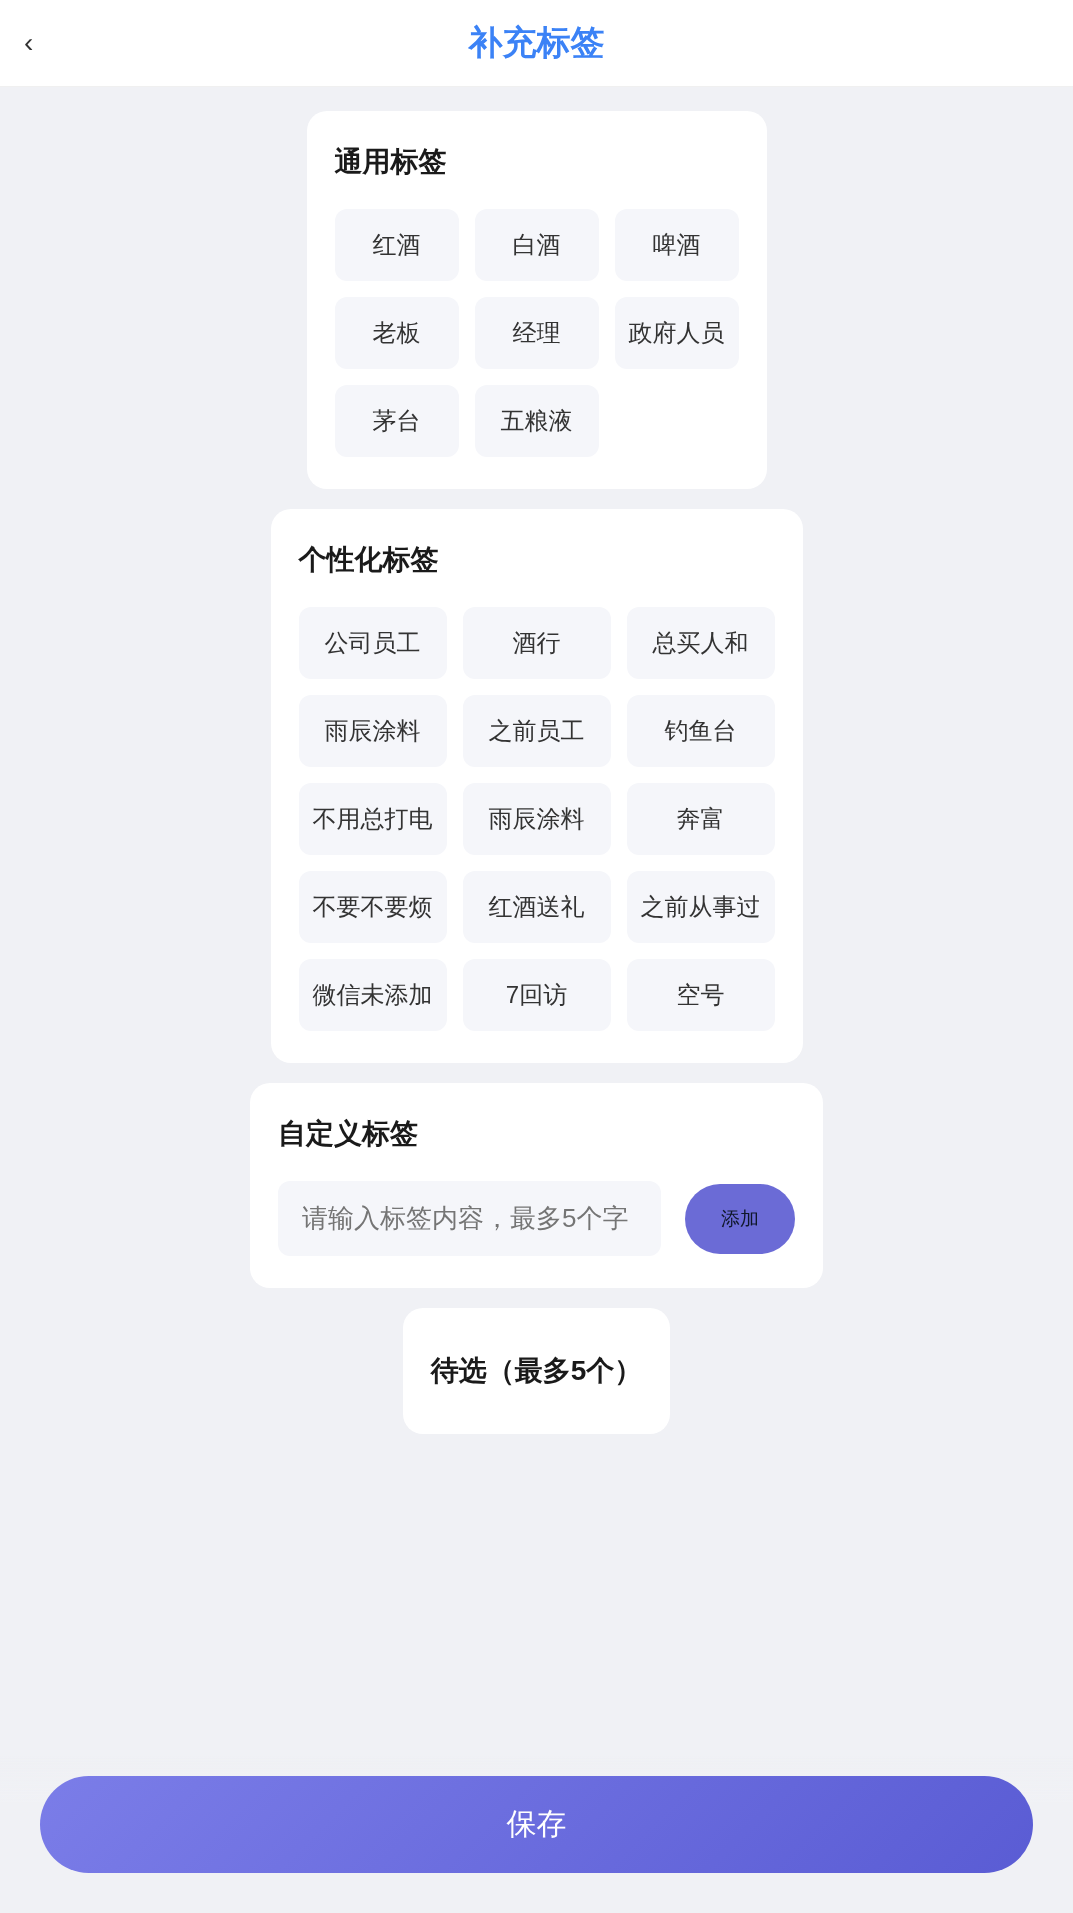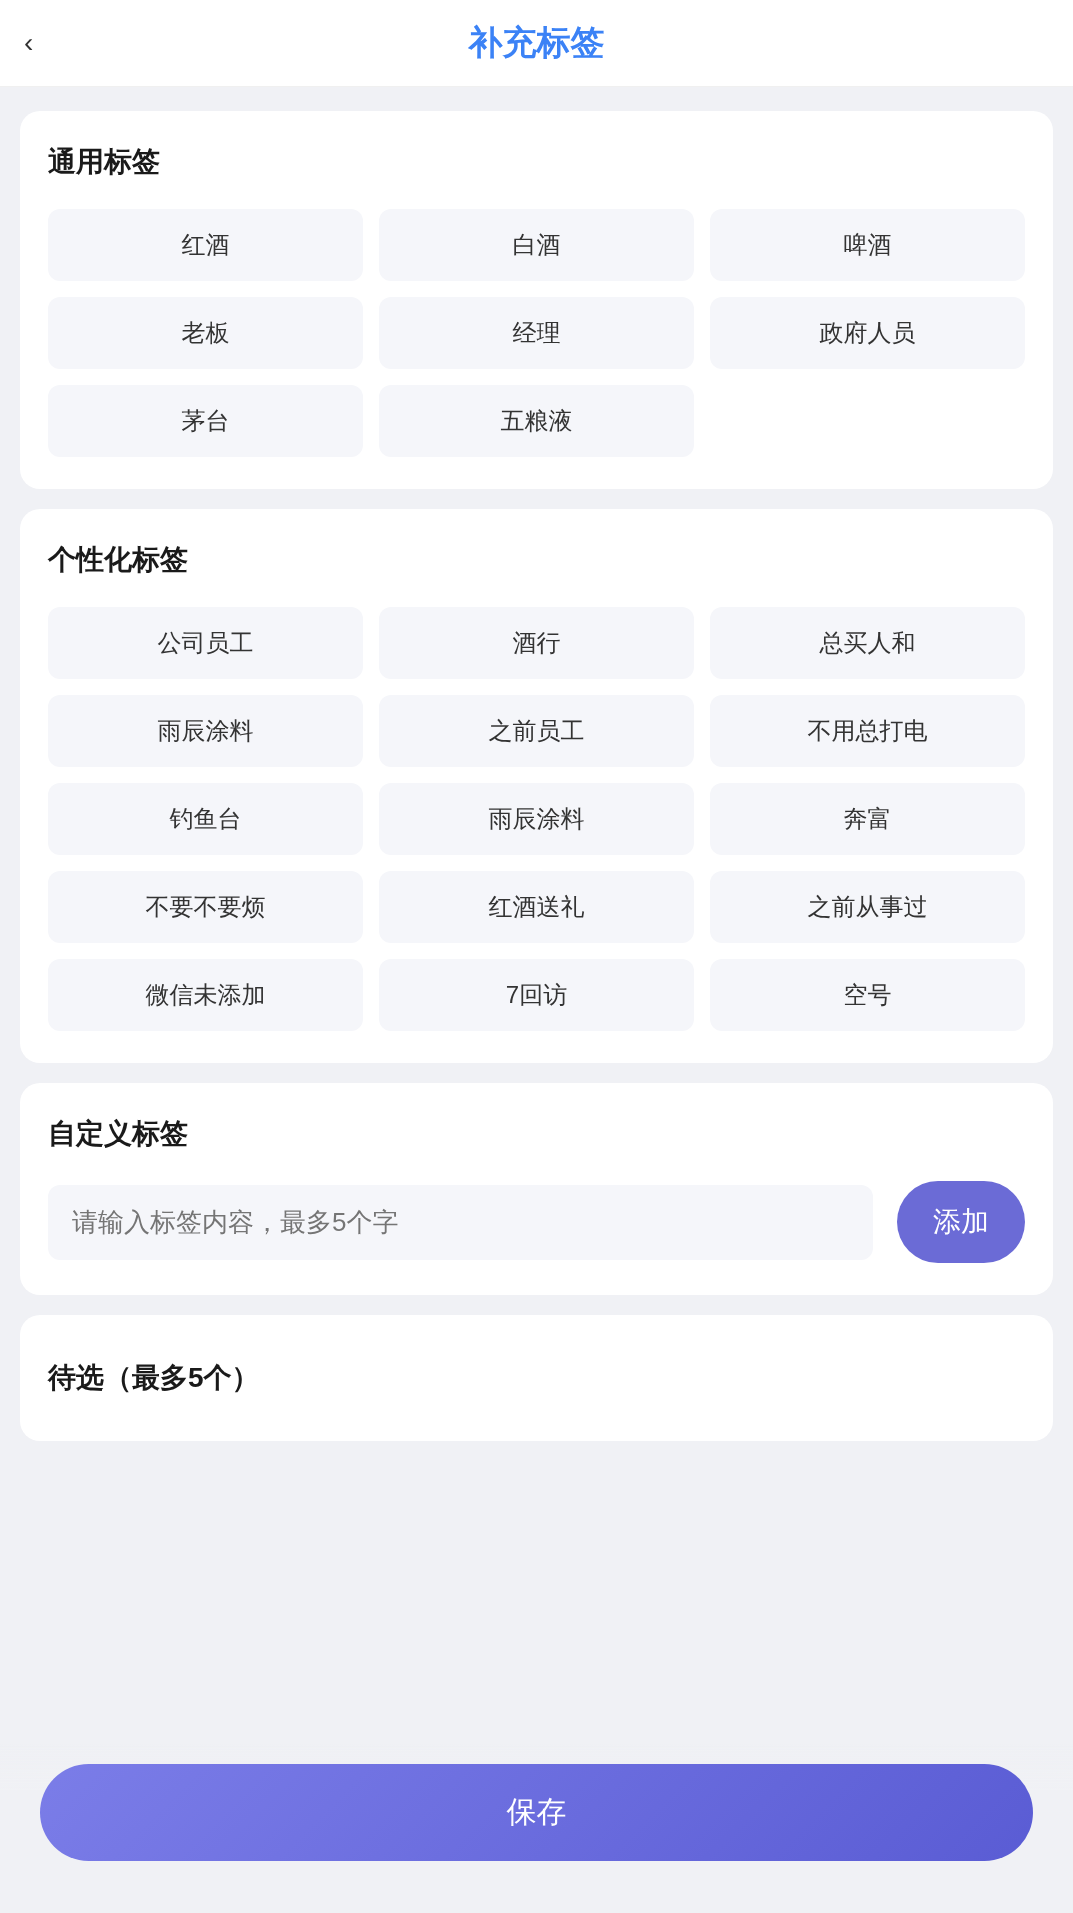--- a/index.html
+++ b/index.html
@@ -43,20 +43,21 @@
       font-size: 34px;
       font-weight: 600;
       color: #3b82f6;
     }
 
     .content {
       padding: 24px 20px;
       display: flex;
       flex-direction: column;
       gap: 20px;
+      align-items: center;
     }
 
     .card {
       background: #ffffff;
       border-radius: 20px;
       padding: 32px 28px;
     }
 
     .section-title {
       font-size: 28px;
@@ -95,25 +96,25 @@
       border: none;
       border-radius: 12px;
       padding: 22px 24px;
       font-size: 26px;
       color: #999;
       outline: none;
     }
 
     .add-btn {
       background: #6b6bd6;
-      color: #ffffff;
+      color: #0f172a;
       border: none;
       border-radius: 50px;
       padding: 22px 36px;
-      font-size: 28px;
+      font-size: 19px;
       font-weight: 500;
       cursor: pointer;
       white-space: nowrap;
     }
 
     .pending-section {
       background: #ffffff;
       border-radius: 20px;
       padding: 44px 28px;
       min-height: 120px;
@@ -124,21 +125,21 @@
       font-weight: 600;
       color: #1a1a1a;
     }
 
     .save-area {
       position: fixed;
       bottom: 0;
       left: 0;
       right: 0;
       max-width: 1073px;
-      margin: 12px auto;
+      margin: 0 auto;
       padding: 20px 40px 40px;
       background: linear-gradient(transparent, #f0f1f5 30%);
     }
 
     .save-btn {
       width: 100%;
       background: linear-gradient(135deg, #7b7de8, #5a5cd4);
       color: #ffffff;
       border: none;
       border-radius: 50px;
@@ -176,22 +177,22 @@
 
   <div class="card">
     <div class="section-title">个性化标签</div>
     <div class="tags-grid">
 
     <div class="tag-item">公司员工</div>
         <div class="tag-item">酒行</div>
         <div class="tag-item">总买人和</div>
         <div class="tag-item">雨辰涂料</div>
         <div class="tag-item">之前员工</div>
+        <div class="tag-item">钓鱼台</div>
         <div class="tag-item">不用总打电</div>
-        <div class="tag-item">钓鱼台</div>
         <div class="tag-item">雨辰涂料</div>
         <div class="tag-item">奔富</div>
         <div class="tag-item">不要不要烦</div>
         <div class="tag-item">红酒送礼</div>
         <div class="tag-item">之前从事过</div>
         <div class="tag-item">微信未添加</div>
         <div class="tag-item">7回访</div>
         <div class="tag-item">空号</div>
       </div>
   </div>

